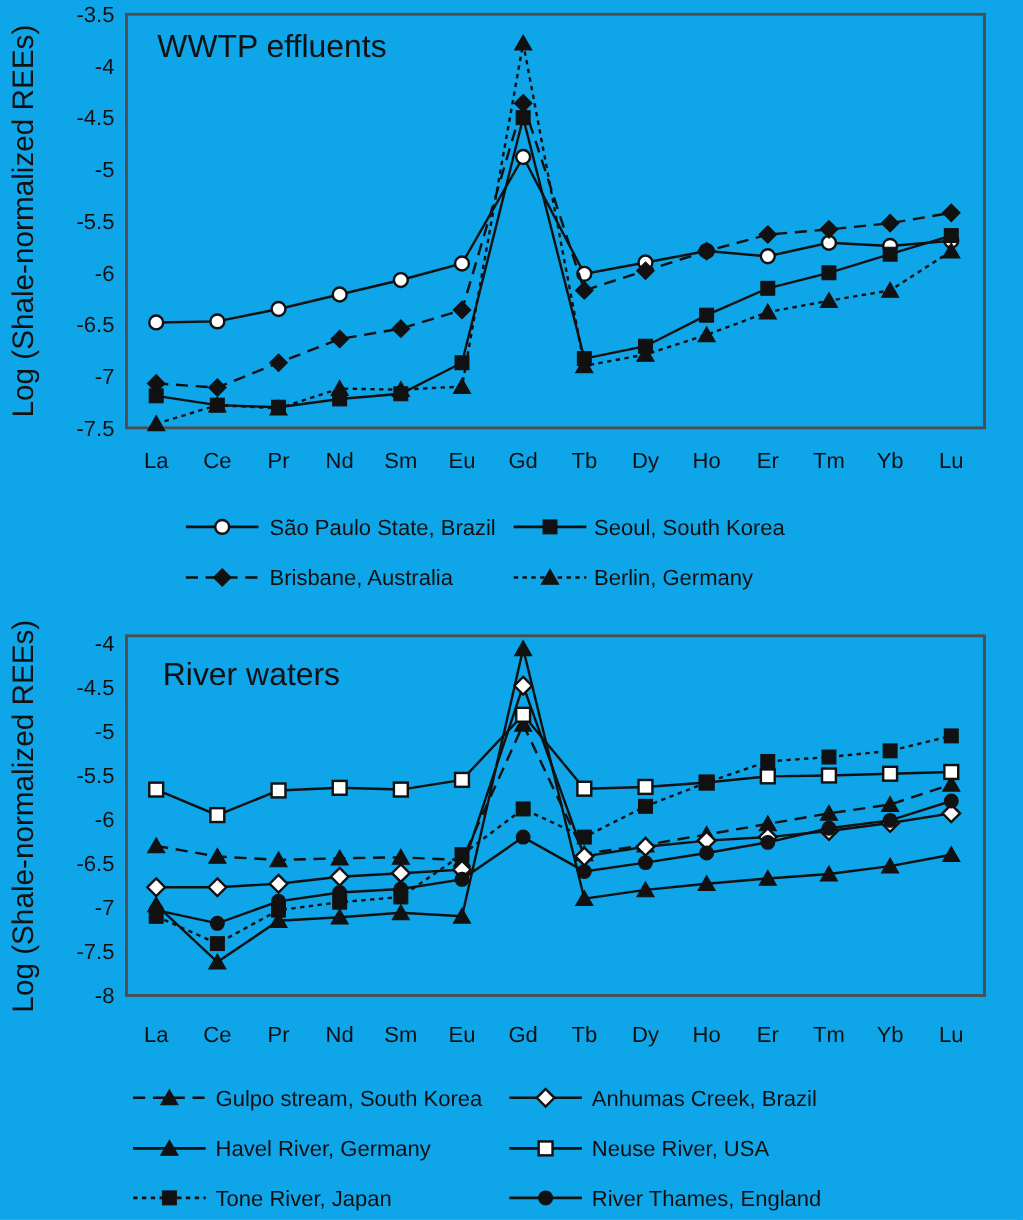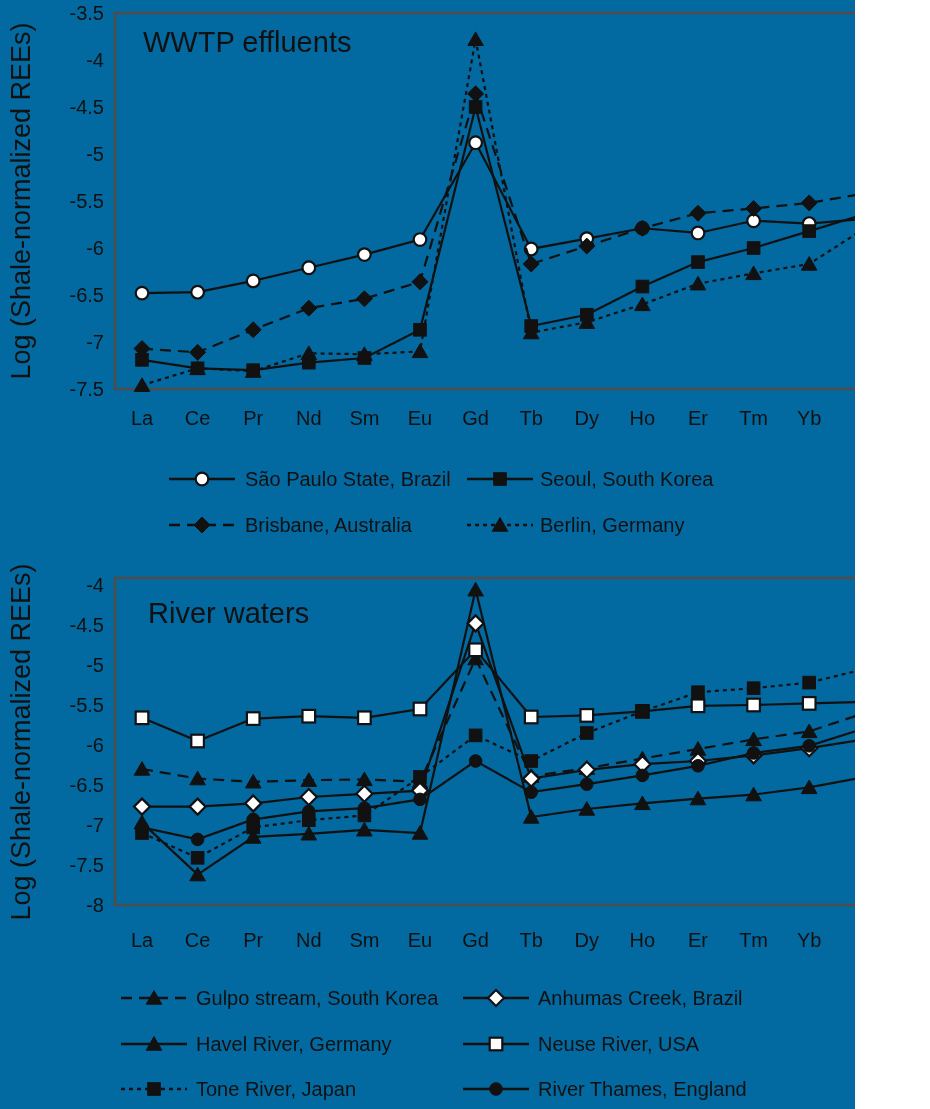--- a/index.html
+++ b/index.html
@@ -1,16 +1,16 @@
 <!DOCTYPE html>
 <html><head>
 <meta charset="utf-8">
 <style>
   html,body{margin:0;padding:0;background:#fff;}
-  .fig{position:relative;width:855px;height:1109px;background:#0369a1;overflow:hidden;}
+  .fig{position:relative;width:930px;height:1109px;background:#0ea5e9;overflow:hidden;}
   svg{position:absolute;left:0;top:0;}
   svg text{font-family:"Liberation Sans","DejaVu Sans",sans-serif;fill:#111;}
   .panel-title{font-size:29px;}
   .axis-title{font-size:27px;}
 </style>
 </head>
 <body>
 
 <div class="fig">
   <svg id="fig-svg" width="930" height="1109" viewBox="0 0 930 1109">

